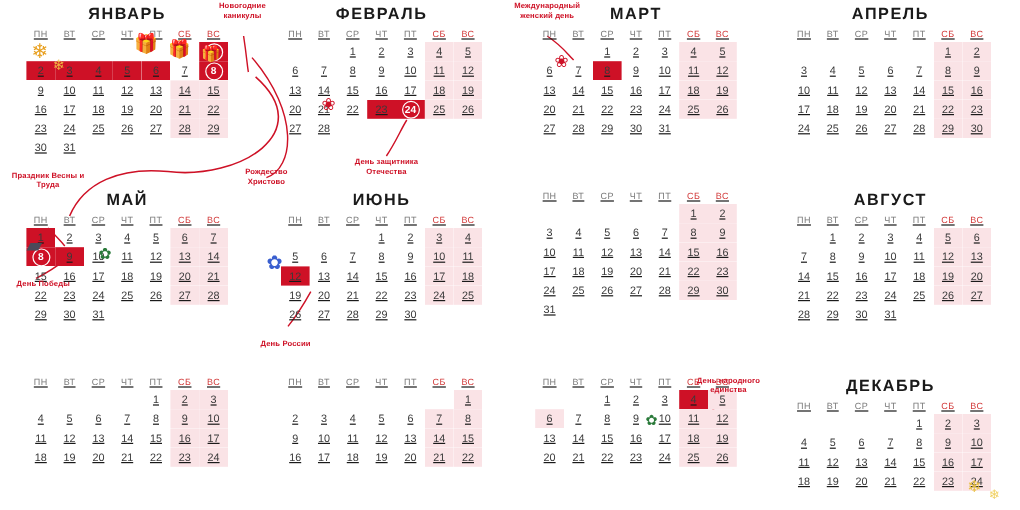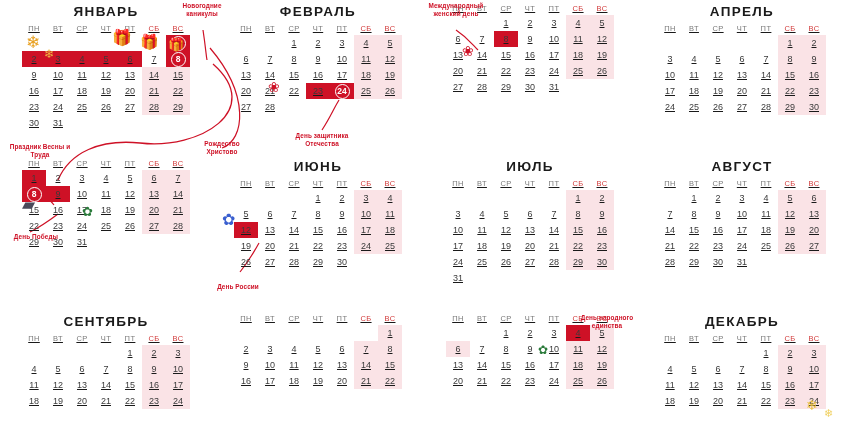--- a/index.html
+++ b/index.html
@@ -243,20 +243,21 @@
             <td></td>
             <td></td>
             <td></td>
             <td></td>
             <td></td>
           </tr>
         </tbody>
       </table>
     </div>
     <div class="month">
+      <div class="m-title">МАРТ</div>
       <table class="m-table">
         <thead>
           <tr>
             <th>ПН</th>
             <th>ВТ</th>
             <th>СР</th>
             <th>ЧТ</th>
             <th>ПТ</th>
             <th class="we">СБ</th>
             <th class="we">ВС</th>
@@ -368,20 +369,21 @@
             <td>26</td>
             <td>27</td>
             <td>28</td>
             <td class="shade">29</td>
             <td class="shade">30</td>
           </tr>
         </tbody>
       </table>
     </div>
     <div class="month">
+      <div class="m-title">МАЙ</div>
       <table class="m-table">
         <thead>
           <tr>
             <th>ПН</th>
             <th>ВТ</th>
             <th>СР</th>
             <th>ЧТ</th>
             <th>ПТ</th>
             <th class="we">СБ</th>
             <th class="we">ВС</th>
@@ -493,21 +495,20 @@
             <td>28</td>
             <td>29</td>
             <td>30</td>
             <td></td>
             <td></td>
           </tr>
         </tbody>
       </table>
     </div>
     <div class="month">
-      <div class="m-title">ИЮЛЬ</div>
       <table class="m-table">
         <thead>
           <tr>
             <th>ПН</th>
             <th>ВТ</th>
             <th>СР</th>
             <th>ЧТ</th>
             <th>ПТ</th>
             <th class="we">СБ</th>
             <th class="we">ВС</th>
@@ -628,21 +629,20 @@
             <td>30</td>
             <td>31</td>
             <td></td>
             <td></td>
             <td></td>
           </tr>
         </tbody>
       </table>
     </div>
     <div class="month">
-      <div class="m-title">СЕНТЯБРЬ</div>
       <table class="m-table">
         <thead>
           <tr>
             <th>ПН</th>
             <th>ВТ</th>
             <th>СР</th>
             <th>ЧТ</th>
             <th>ПТ</th>
             <th class="we">СБ</th>
             <th class="we">ВС</th>

